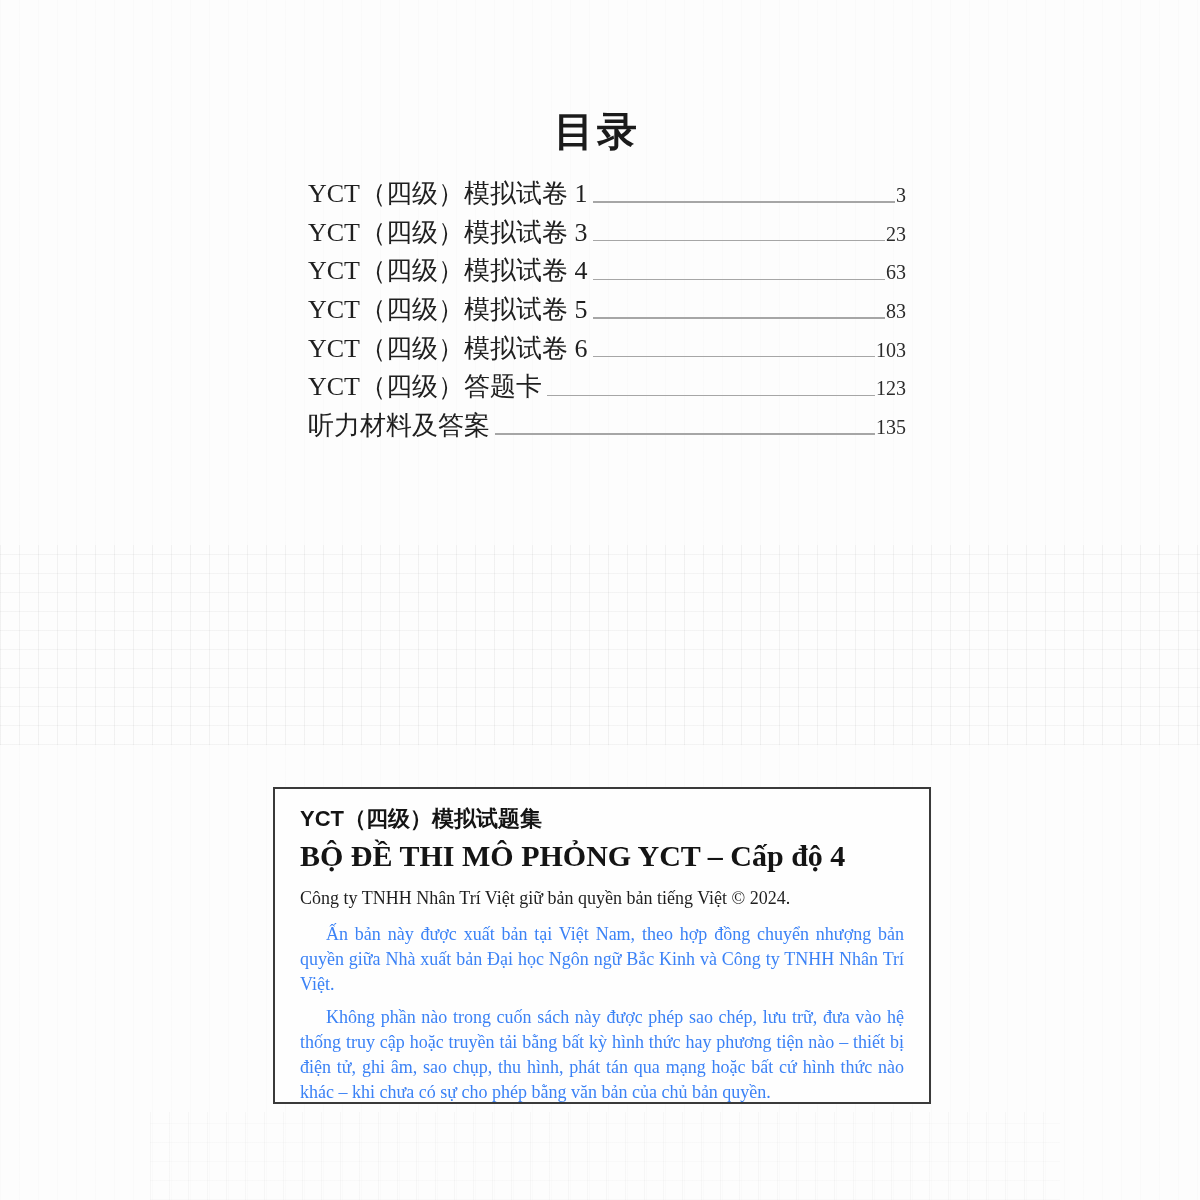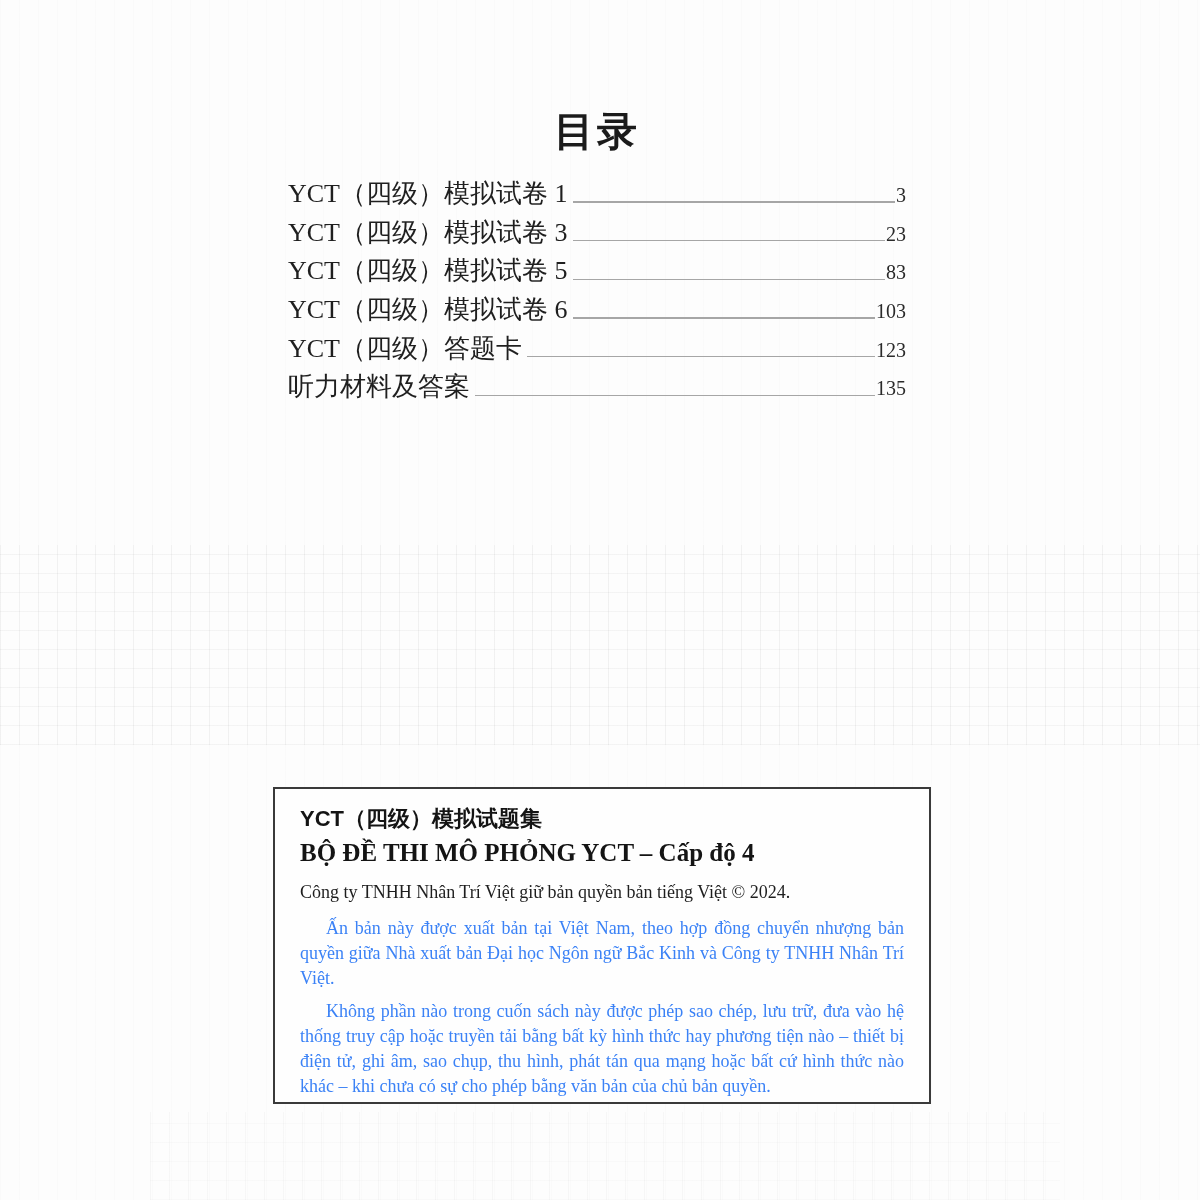--- a/index.html
+++ b/index.html
@@ -60,20 +60,21 @@
     font-weight: bold;
     font-size: 40px;
     letter-spacing: 3px;
     color: #1b1b1b;
   }
   .toc-row {
     display: flex;
     align-items: baseline;
     line-height: 1.18;
     margin-bottom: 8px;
+    margin-left: 20px;
   }
   .toc-label {
     font-size: 26px;
     white-space: nowrap;
     color: #1f1f1f;
   }
   .leader {
     flex: 1 1 auto;
     height: 1.3px;
     background: #a6a6a6;
@@ -98,21 +99,21 @@
   .cb-title-zh {
     font-family: "Liberation Sans", sans-serif;
     font-weight: bold;
     font-size: 22px;
     color: #141414;
     margin: 2px 0 5px 0;
   }
   .cb-title-vi {
     font-family: "Liberation Serif", serif;
     font-weight: bold;
-    font-size: 25px;
+    font-size: 30px;
     color: #141414;
     margin: 0 0 13px 0;
   }
   .cb-line {
     font-size: 18px;
     line-height: 1.35;
     margin: 0 0 12px 0;
     color: #1e1e1e;
   }
   .cb-para {
@@ -139,20 +140,25 @@
       <span class="toc-label">YCT（四级）模拟试卷 1</span>
       <span class="leader"></span>
       <span class="toc-page">3</span>
     </div>
     <div class="toc-row">
       <span class="toc-label">YCT（四级）模拟试卷 3</span>
       <span class="leader"></span>
       <span class="toc-page">23</span>
     </div>
     <div class="toc-row">
+      <span class="toc-label">YCT（四级）模拟试卷 4</span>
+      <span class="leader"></span>
+      <span class="toc-page">63</span>
+    </div>
+    <div class="toc-row">
       <span class="toc-label">YCT（四级）模拟试卷 5</span>
       <span class="leader"></span>
       <span class="toc-page">83</span>
     </div>
     <div class="toc-row">
       <span class="toc-label">YCT（四级）模拟试卷 6</span>
       <span class="leader"></span>
       <span class="toc-page">103</span>
     </div>
     <div class="toc-row">

